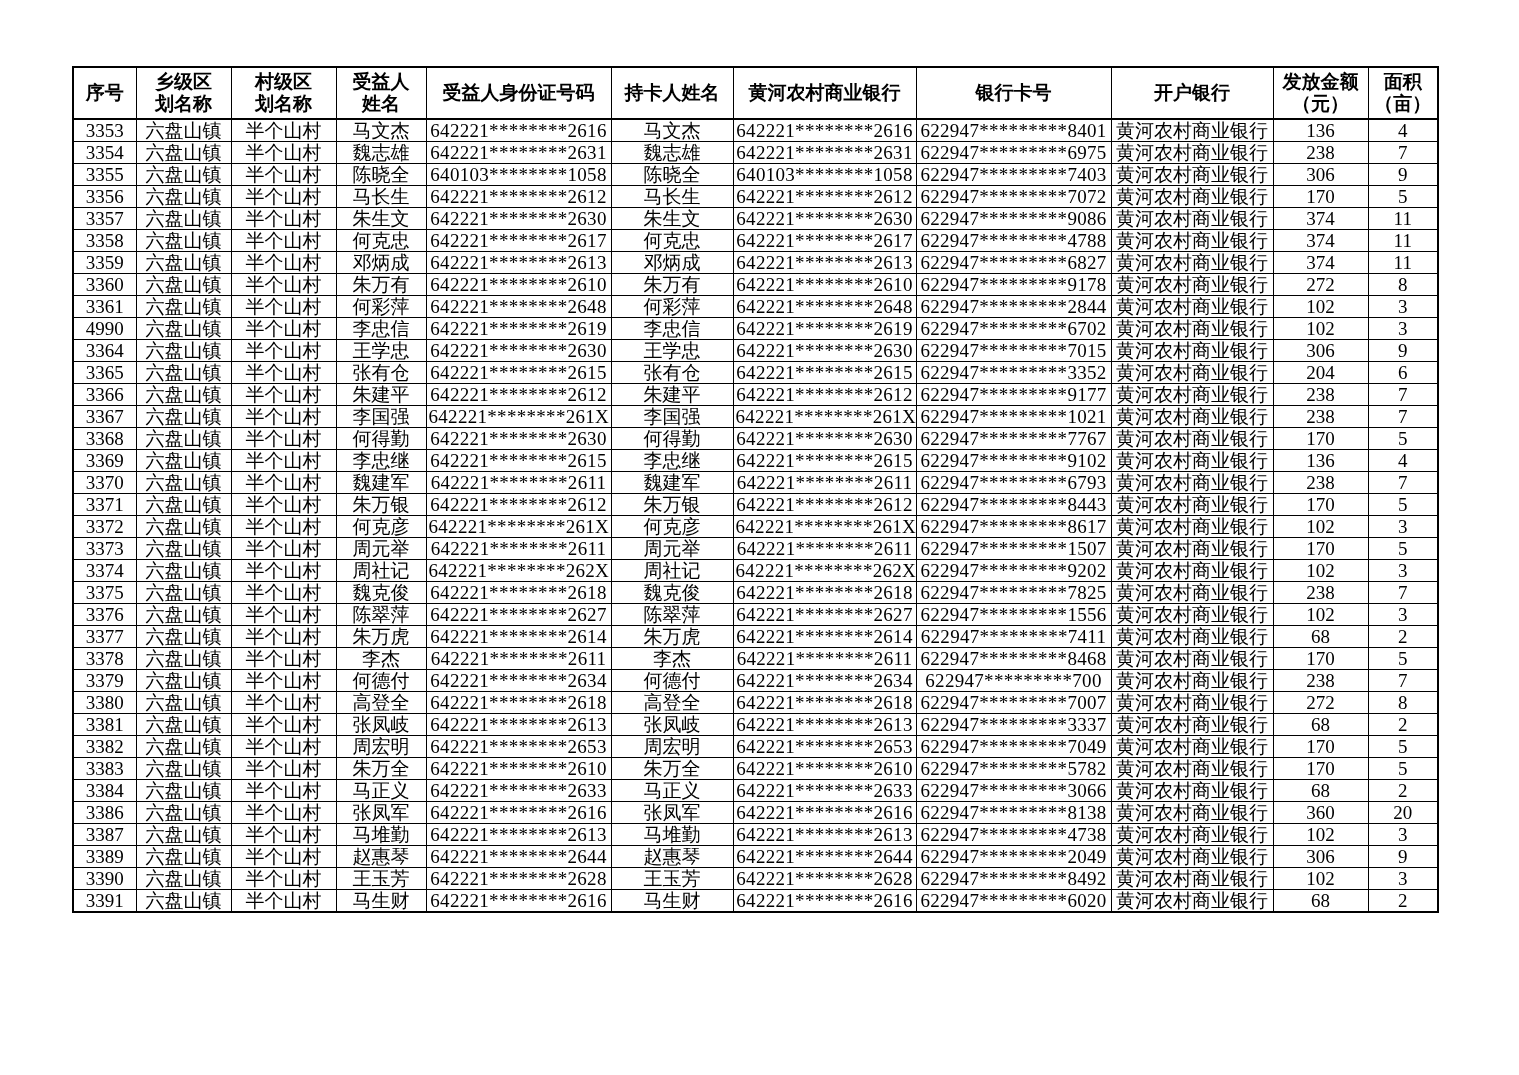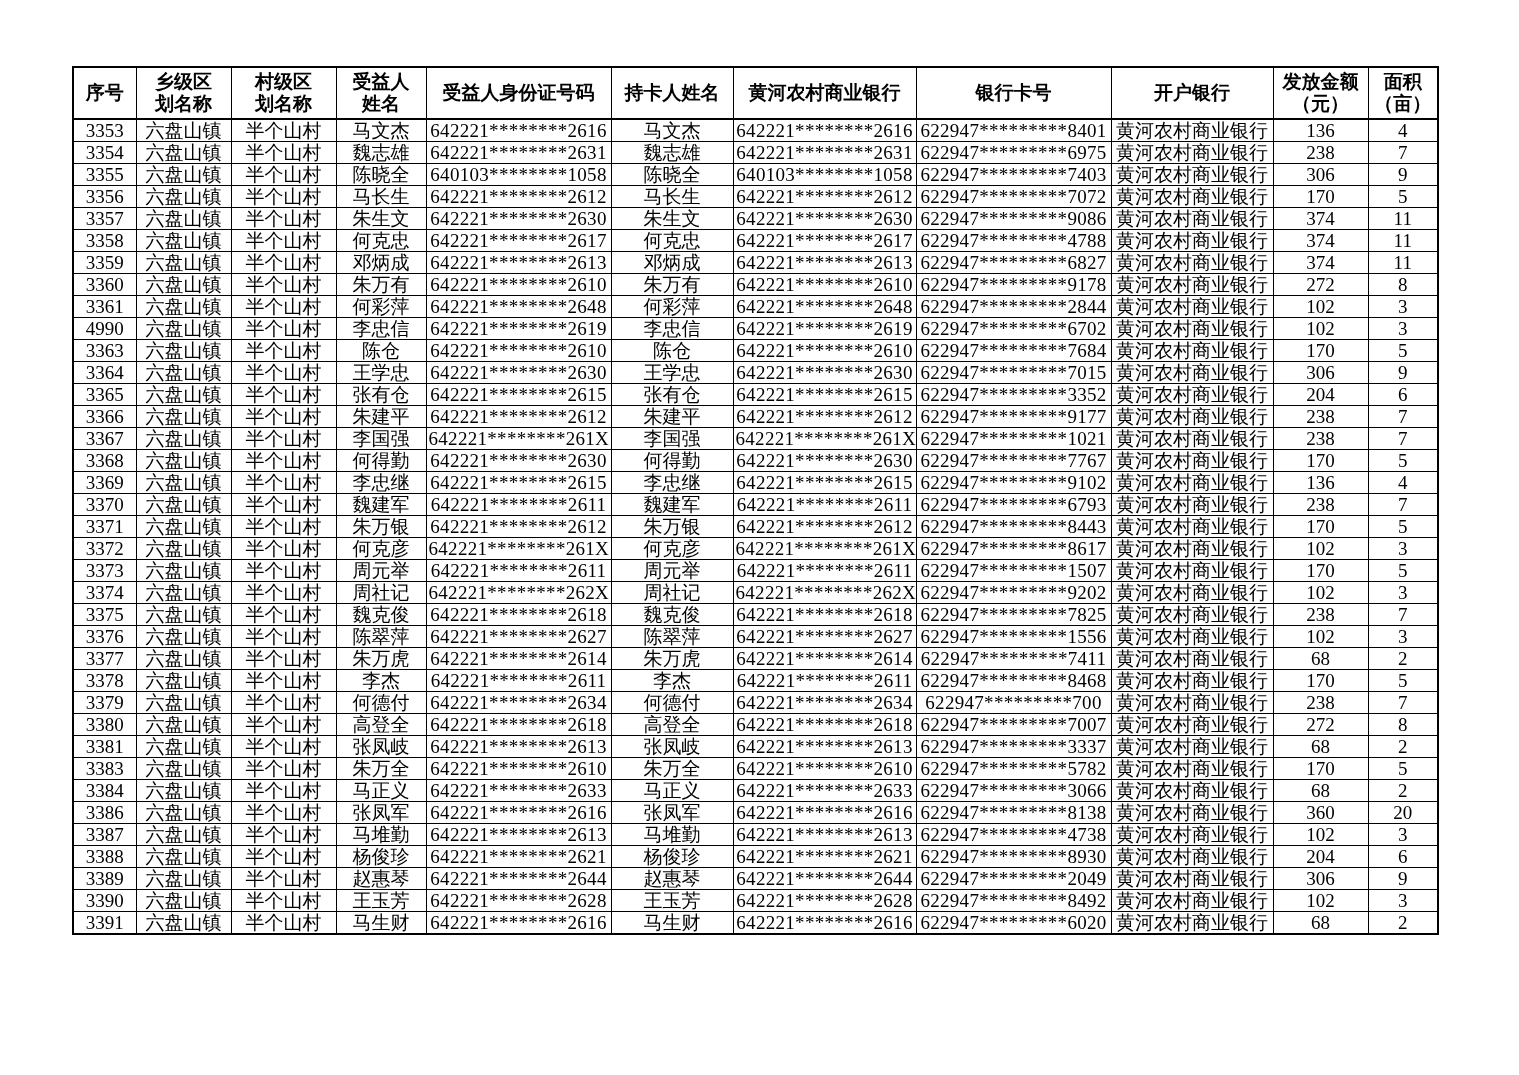--- a/index.html
+++ b/index.html
@@ -212,33 +212,20 @@
           <td class="cell-beneficiary">李忠信</td>
           <td class="cell-beneficiary_id">642221********2619</td>
           <td class="cell-cardholder">李忠信</td>
           <td class="cell-cardholder_id">642221********2619</td>
           <td class="cell-bank_card">622947*********6702</td>
           <td class="cell-bank">黄河农村商业银行</td>
           <td class="cell-amount">102</td>
           <td class="cell-area">3</td>
         </tr>
         <tr>
-          <td class="cell-seq">3363</td>
-          <td class="cell-township">六盘山镇</td>
-          <td class="cell-village">半个山村</td>
-          <td class="cell-beneficiary">陈仓</td>
-          <td class="cell-beneficiary_id">642221********2610</td>
-          <td class="cell-cardholder">陈仓</td>
-          <td class="cell-cardholder_id">642221********2610</td>
-          <td class="cell-bank_card">622947*********7684</td>
-          <td class="cell-bank">黄河农村商业银行</td>
-          <td class="cell-amount">170</td>
-          <td class="cell-area">5</td>
-        </tr>
-        <tr>
           <td class="cell-seq">3364</td>
           <td class="cell-township">六盘山镇</td>
           <td class="cell-village">半个山村</td>
           <td class="cell-beneficiary">王学忠</td>
           <td class="cell-beneficiary_id">642221********2630</td>
           <td class="cell-cardholder">王学忠</td>
           <td class="cell-cardholder_id">642221********2630</td>
           <td class="cell-bank_card">622947*********7015</td>
           <td class="cell-bank">黄河农村商业银行</td>
           <td class="cell-amount">306</td>
@@ -459,20 +446,33 @@
           <td class="cell-beneficiary">张凤岐</td>
           <td class="cell-beneficiary_id">642221********2613</td>
           <td class="cell-cardholder">张凤岐</td>
           <td class="cell-cardholder_id">642221********2613</td>
           <td class="cell-bank_card">622947*********3337</td>
           <td class="cell-bank">黄河农村商业银行</td>
           <td class="cell-amount">68</td>
           <td class="cell-area">2</td>
         </tr>
         <tr>
+          <td class="cell-seq">3382</td>
+          <td class="cell-township">六盘山镇</td>
+          <td class="cell-village">半个山村</td>
+          <td class="cell-beneficiary">周宏明</td>
+          <td class="cell-beneficiary_id">642221********2653</td>
+          <td class="cell-cardholder">周宏明</td>
+          <td class="cell-cardholder_id">642221********2653</td>
+          <td class="cell-bank_card">622947*********7049</td>
+          <td class="cell-bank">黄河农村商业银行</td>
+          <td class="cell-amount">170</td>
+          <td class="cell-area">5</td>
+        </tr>
+        <tr>
           <td class="cell-seq">3383</td>
           <td class="cell-township">六盘山镇</td>
           <td class="cell-village">半个山村</td>
           <td class="cell-beneficiary">朱万全</td>
           <td class="cell-beneficiary_id">642221********2610</td>
           <td class="cell-cardholder">朱万全</td>
           <td class="cell-cardholder_id">642221********2610</td>
           <td class="cell-bank_card">622947*********5782</td>
           <td class="cell-bank">黄河农村商业银行</td>
           <td class="cell-amount">170</td>
@@ -511,33 +511,20 @@
           <td class="cell-beneficiary">马堆勤</td>
           <td class="cell-beneficiary_id">642221********2613</td>
           <td class="cell-cardholder">马堆勤</td>
           <td class="cell-cardholder_id">642221********2613</td>
           <td class="cell-bank_card">622947*********4738</td>
           <td class="cell-bank">黄河农村商业银行</td>
           <td class="cell-amount">102</td>
           <td class="cell-area">3</td>
         </tr>
         <tr>
-          <td class="cell-seq">3388</td>
-          <td class="cell-township">六盘山镇</td>
-          <td class="cell-village">半个山村</td>
-          <td class="cell-beneficiary">杨俊珍</td>
-          <td class="cell-beneficiary_id">642221********2621</td>
-          <td class="cell-cardholder">杨俊珍</td>
-          <td class="cell-cardholder_id">642221********2621</td>
-          <td class="cell-bank_card">622947*********8930</td>
-          <td class="cell-bank">黄河农村商业银行</td>
-          <td class="cell-amount">204</td>
-          <td class="cell-area">6</td>
-        </tr>
-        <tr>
           <td class="cell-seq">3389</td>
           <td class="cell-township">六盘山镇</td>
           <td class="cell-village">半个山村</td>
           <td class="cell-beneficiary">赵惠琴</td>
           <td class="cell-beneficiary_id">642221********2644</td>
           <td class="cell-cardholder">赵惠琴</td>
           <td class="cell-cardholder_id">642221********2644</td>
           <td class="cell-bank_card">622947*********2049</td>
           <td class="cell-bank">黄河农村商业银行</td>
           <td class="cell-amount">306</td>

